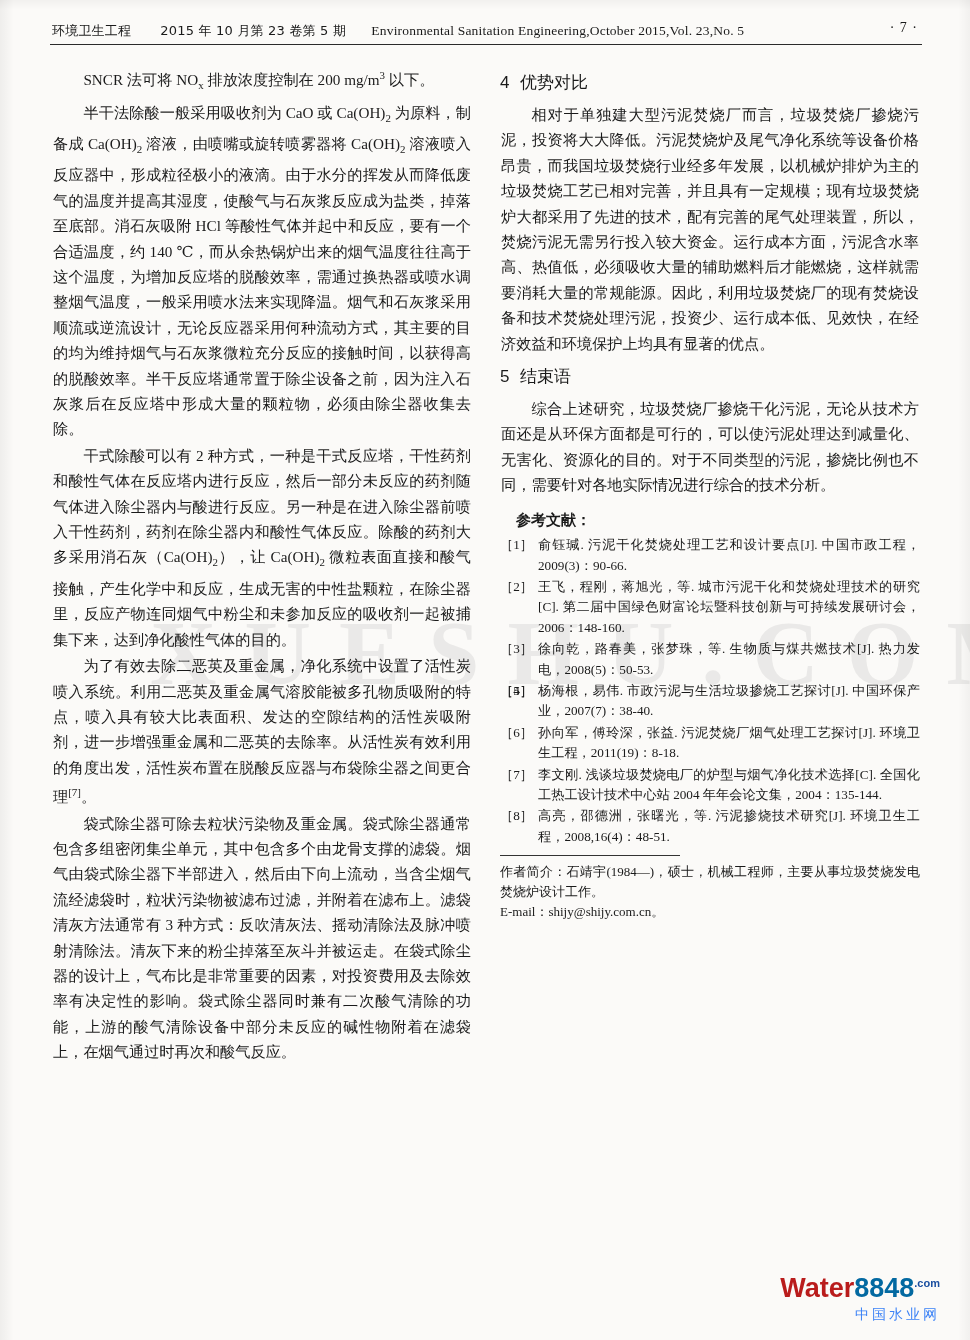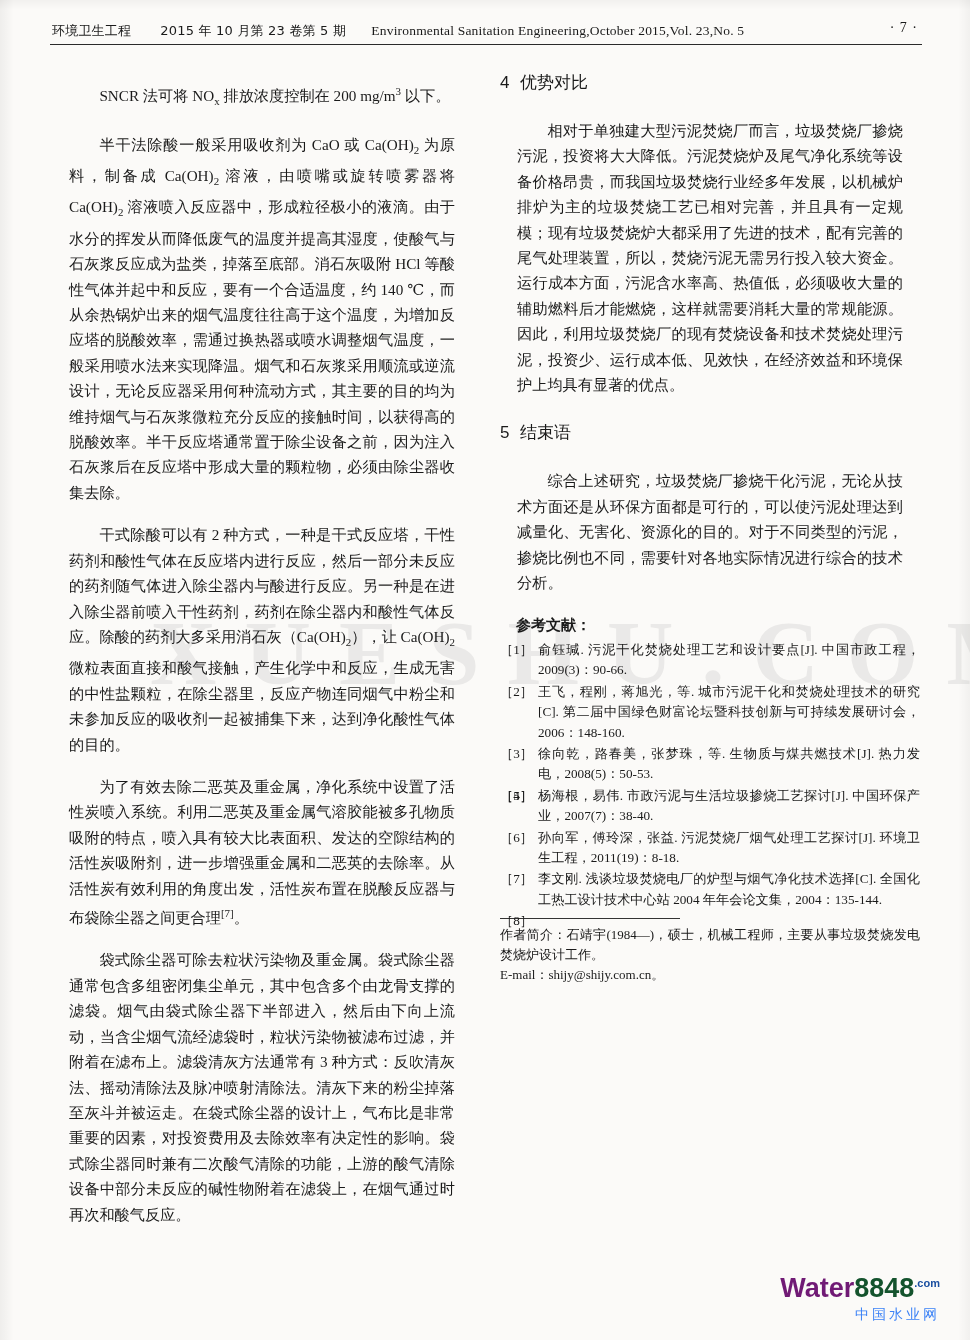--- a/index.html
+++ b/index.html
@@ -70,21 +70,21 @@
     width: 420px;
     font-size: 15.2px;
     line-height: 25.4px;
     text-align: justify;
     text-justify: inter-ideograph;
   }
   .col-left  { left: 52px; }
   .col-right { left: 500px; }
 
   p.body {
-    margin: 17px;
+    margin: 1px;
     text-indent: 2em;
   }
 
   h2.sec {
     margin: 2px 0 1px 0;
     font-size: 17px;
     font-weight: normal;
     font-family: "DejaVu Sans", sans-serif;
     line-height: 36px;
   }
@@ -155,22 +155,22 @@
     text-align: right;
     pointer-events: none;
   }
   .wm-logo .w1 {
     font-family: "Liberation Sans", sans-serif;
     font-size: 27px;
     font-weight: bold;
     color: #1b4fa0;
     letter-spacing: 0px;
   }
-  .wm-logo .w1 .blue { color: #701a75; }
-  .wm-logo .w1 .dark { color: #14532d; margin-top: 8px; }
+  .wm-logo .w1 .blue { color: #b91c1c; }
+  .wm-logo .w1 .dark { color: #0369a1; margin-top: 8px; }
   .wm-logo .w1 .sup {
     font-size: 11px;
     vertical-align: super;
     color: #1b4fa0;
   }
   .wm-logo .w2 {
     font-family: "DejaVu Sans", sans-serif;
     font-size: 14px;
     color: #3b82f6;
     letter-spacing: 3px;
@@ -218,21 +218,21 @@
 
     <div class="refs-title">参考文献：</div>
     <ol class="refs" id="refs-list">
         <li><span class="lbl">［1］</span><span>俞钰瑊. 污泥干化焚烧处理工艺和设计要点[J]. 中国市政工程，2009(3)：90-66.</span></li>
         <li><span class="lbl">［2］</span><span>王飞，程刚，蒋旭光，等. 城市污泥干化和焚烧处理技术的研究[C]. 第二届中国绿色财富论坛暨科技创新与可持续发展研讨会，2006：148-160.</span></li>
         <li><span class="lbl">［3］</span><span>徐向乾，路春美，张梦珠，等. 生物质与煤共燃技术[J]. 热力发电，2008(5)：50-53.</span></li>
         <li><span class="lbl">［4］</span></li>
         <li><span class="lbl">［5］</span><span>杨海根，易伟. 市政污泥与生活垃圾掺烧工艺探讨[J]. 中国环保产业，2007(7)：38-40.</span></li>
         <li><span class="lbl">［6］</span><span>孙向军，傅玲深，张益. 污泥焚烧厂烟气处理工艺探讨[J]. 环境卫生工程，2011(19)：8-18.</span></li>
         <li><span class="lbl">［7］</span><span>李文刚. 浅谈垃圾焚烧电厂的炉型与烟气净化技术选择[C]. 全国化工热工设计技术中心站 2004 年年会论文集，2004：135-144.</span></li>
-        <li><span class="lbl">［8］</span></li>
+        <li><span class="lbl">［8］</span><span>高亮，邵德洲，张曙光，等. 污泥掺烧技术研究[J]. 环境卫生工程，2008,16(4)：48-51.</span></li>
       </ol>
 
     <div class="footline"></div>
     <div class="bionote">作者简介：石靖宇(1984—)，硕士，机械工程师，主要从事垃圾焚烧发电焚烧炉设计工作。</div>
     <div class="bionote email">E-mail：shijy@shijy.com.cn。</div>
   </div>
 
   <div class="wm-logo">
     <div class="w1"><span class="blue">Water</span><span class="dark">8848</span><span class="sup">.com</span></div>
     <div class="w2">中国水业网</div>

